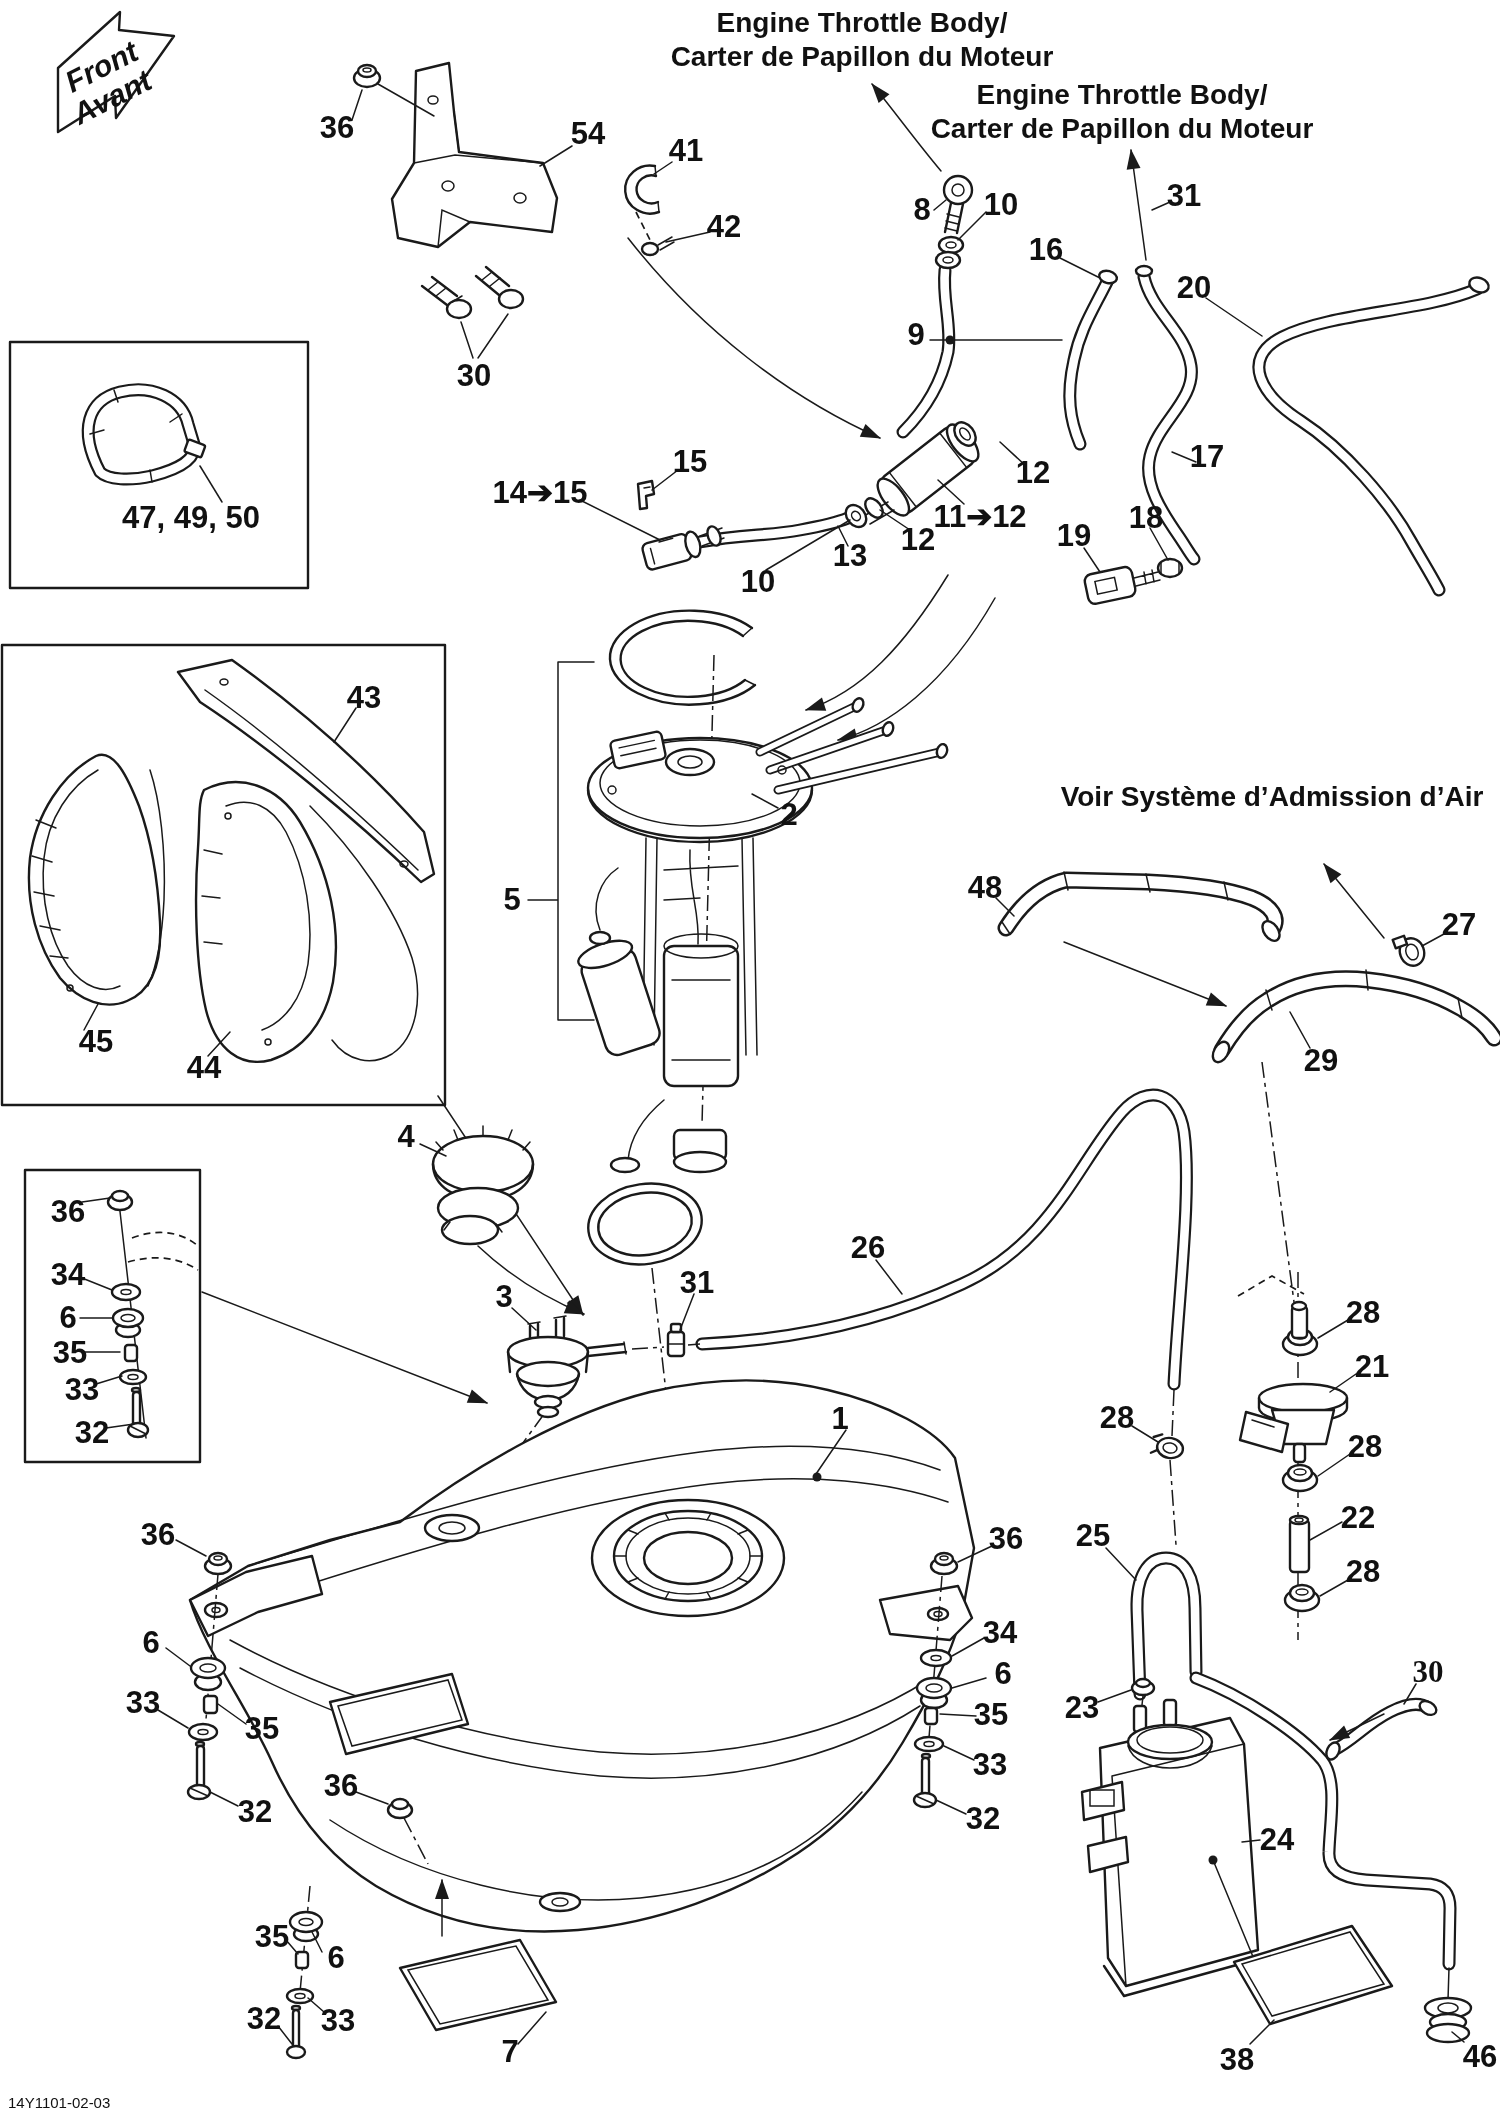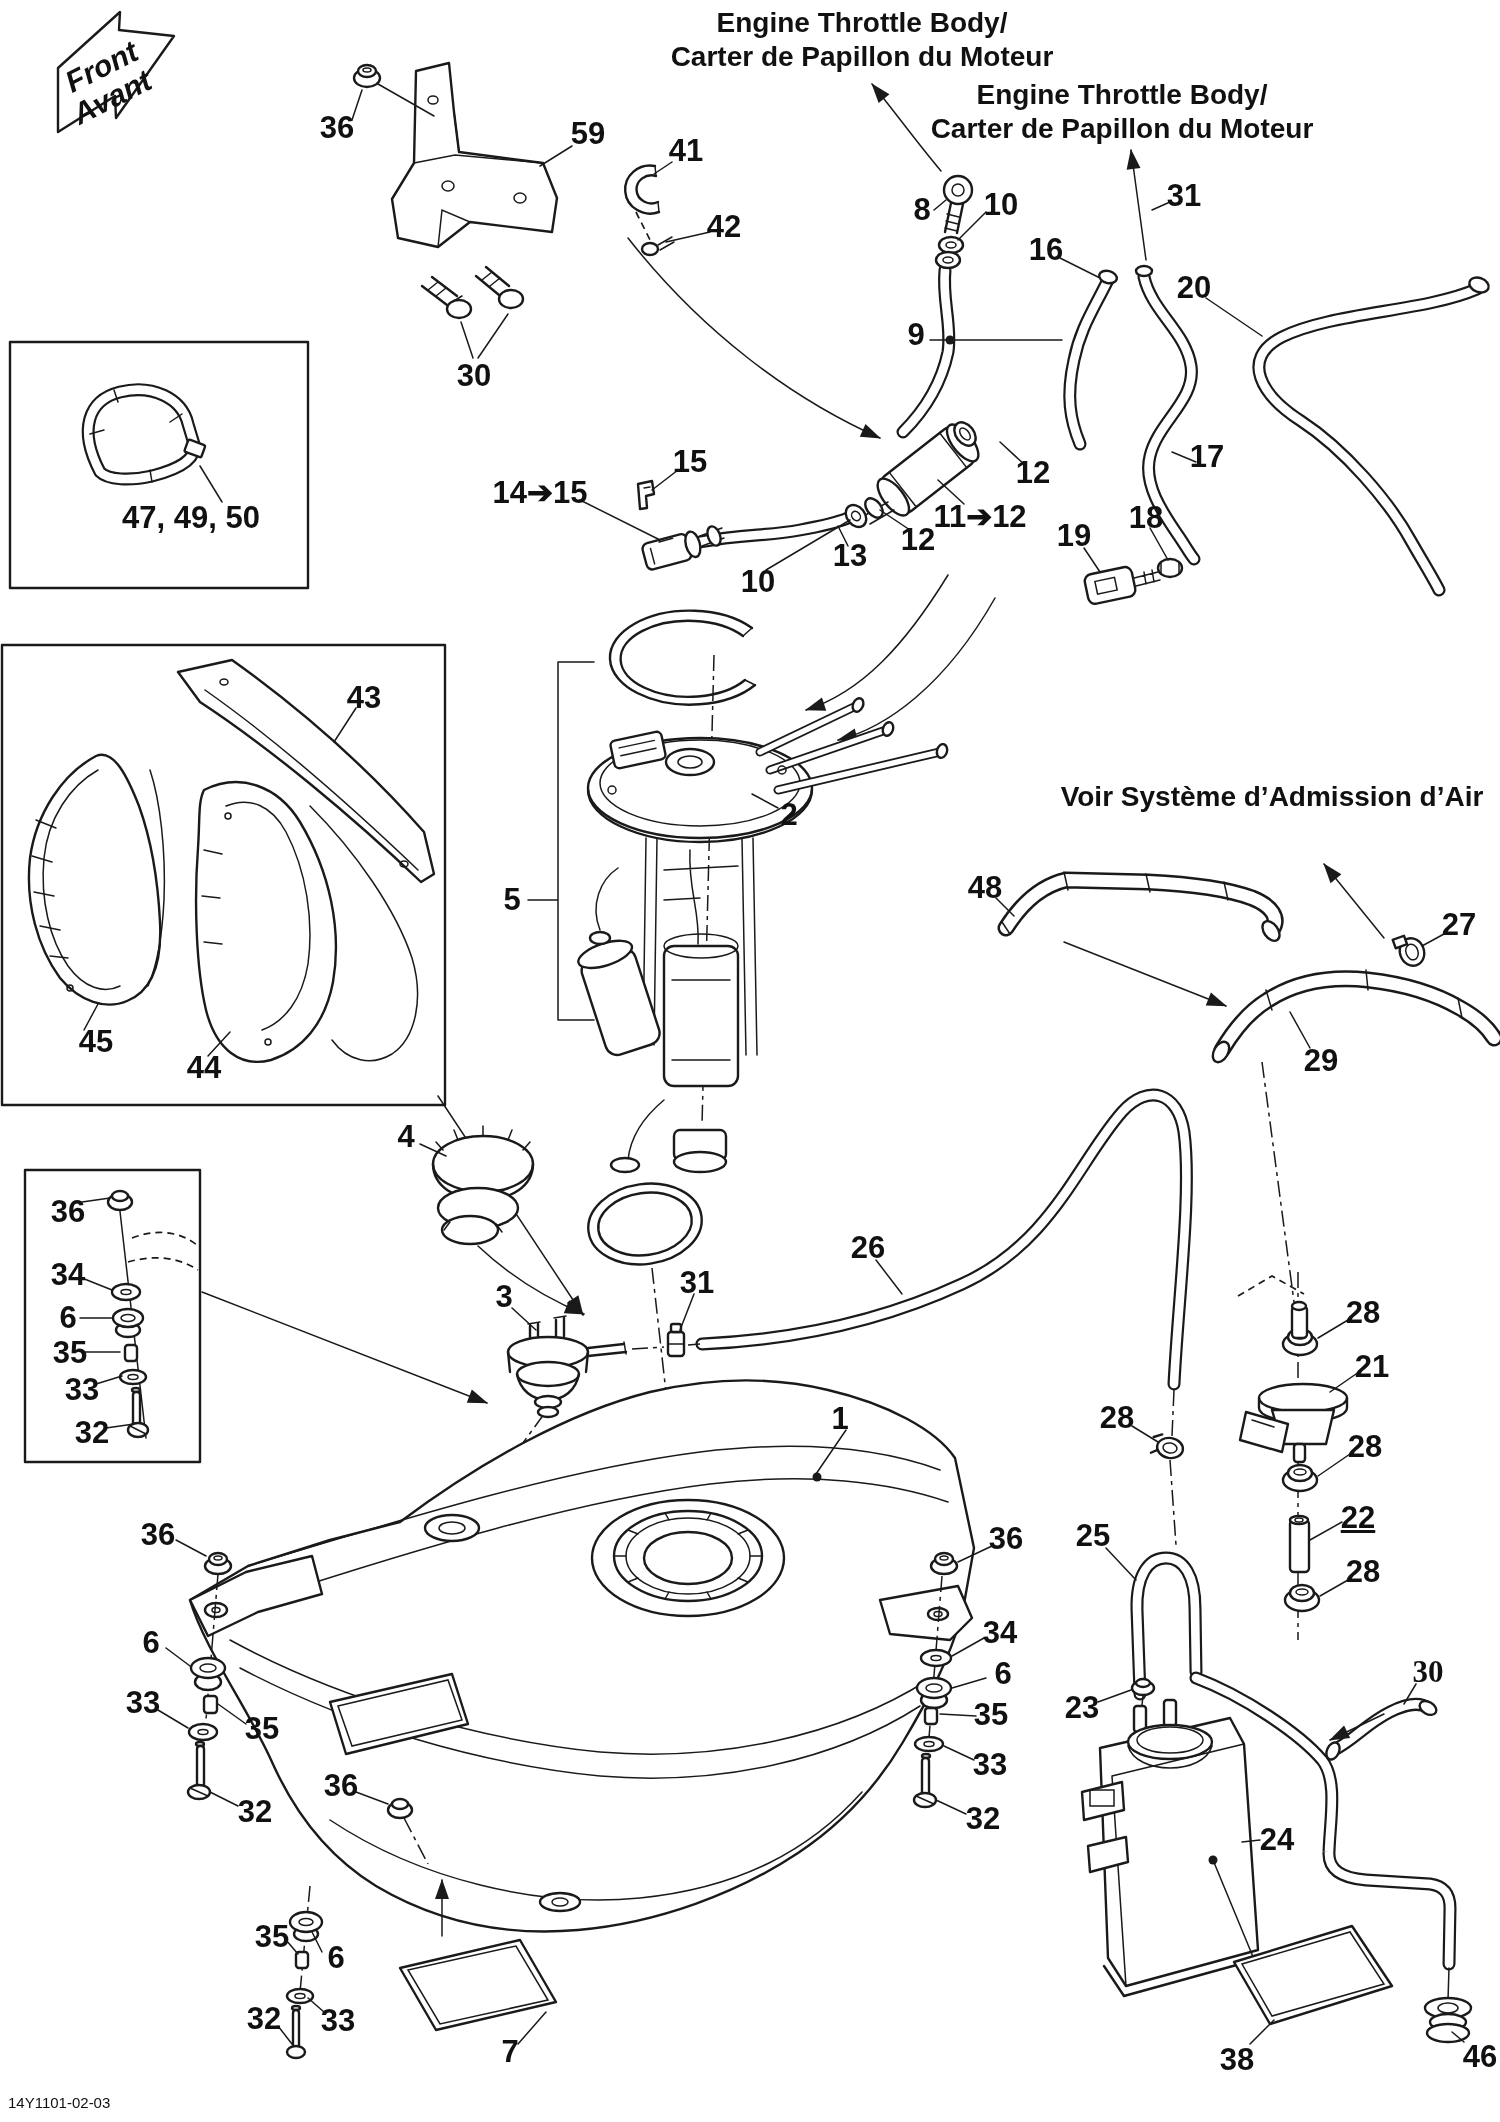--- a/index.html
+++ b/index.html
@@ -454,21 +454,21 @@
   <div class="note" style="left:1122px;top:78px;">
     <div>Engine Throttle Body/</div>
     <div>Carter de Papillon du Moteur</div>
   </div>
   <div class="note" style="left:1272px;top:780px;">
     <div>Voir Système d’Admission d’Air</div>
   </div>
 
   <div>
       <div class="callout" style="left: 337px; top: 128px;">36</div>
-      <div class="callout" style="left: 588px; top: 134px;">59</div>
+      <div class="callout" style="left: 588px; top: 134px;">54</div>
       <div class="callout" style="left: 686px; top: 151px;">41</div>
       <div class="callout" style="left: 724px; top: 227px;">42</div>
       <div class="callout" style="left: 474px; top: 376px;">30</div>
       <div class="callout" style="left: 922px; top: 210px;">8</div>
       <div class="callout" style="left: 1001px; top: 205px;">10</div>
       <div class="callout" style="left: 1046px; top: 250px;">16</div>
       <div class="callout" style="left: 1184px; top: 196px;">31</div>
       <div class="callout" style="left: 1194px; top: 288px;">20</div>
       <div class="callout" style="left: 916px; top: 335px;">9</div>
       <div class="callout" style="left: 1207px; top: 457px;">17</div>
@@ -491,21 +491,21 @@
       <div class="callout" style="left: 1459px; top: 925px;">27</div>
       <div class="callout" style="left: 1321px; top: 1061px;">29</div>
       <div class="callout" style="left: 406px; top: 1137px;">4</div>
       <div class="callout" style="left: 504px; top: 1297px;">3</div>
       <div class="callout" style="left: 697px; top: 1283px;">31</div>
       <div class="callout" style="left: 868px; top: 1248px;">26</div>
       <div class="callout" style="left: 1363px; top: 1313px;">28</div>
       <div class="callout" style="left: 1372px; top: 1367px;">21</div>
       <div class="callout" style="left: 1117px; top: 1418px;">28</div>
       <div class="callout" style="left: 1365px; top: 1447px;">28</div>
-      <div class="callout" style="left: 1358px; top: 1518px; text-decoration: underline;">22</div>
+      <div class="callout" style="left: 1358px; top: 1518px;">22</div>
       <div class="callout" style="left: 1093px; top: 1536px;">25</div>
       <div class="callout" style="left: 1363px; top: 1572px;">28</div>
       <div class="callout" style="left: 840px; top: 1419px;">1</div>
       <div class="callout" style="left: 1082px; top: 1708px;">23</div>
       <div class="callout" style="left: 1428px; top: 1672px; font-family: Liberation Serif, serif;">30</div>
       <div class="callout" style="left: 1277px; top: 1840px;">24</div>
       <div class="callout" style="left: 1237px; top: 2060px;">38</div>
       <div class="callout" style="left: 1480px; top: 2057px;">46</div>
       <div class="callout" style="left: 68px; top: 1212px;">36</div>
       <div class="callout" style="left: 68px; top: 1275px;">34</div>

